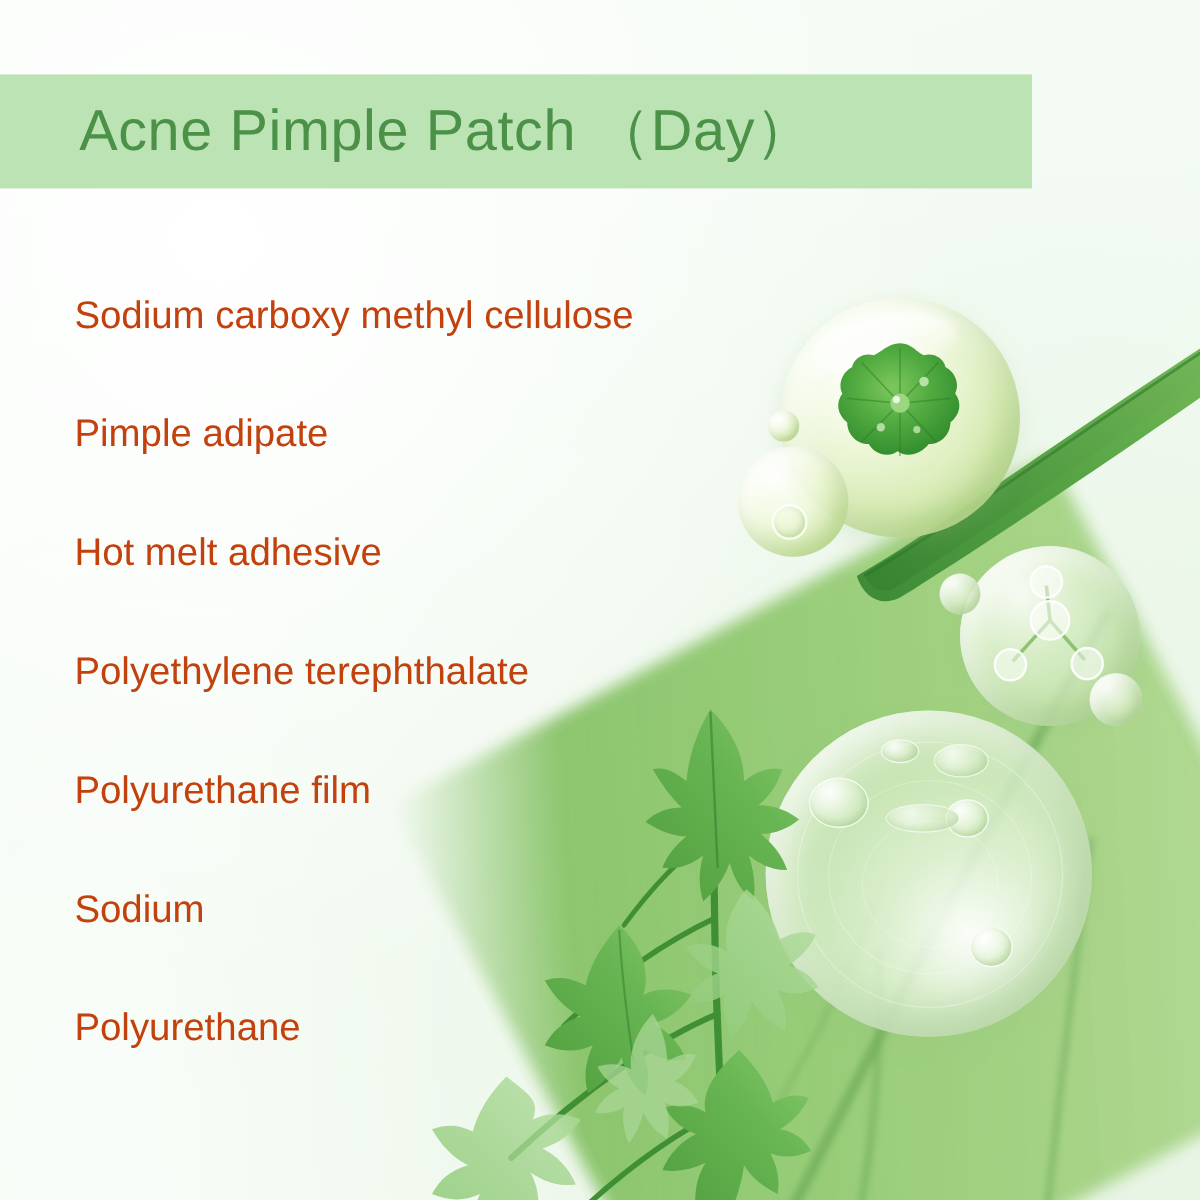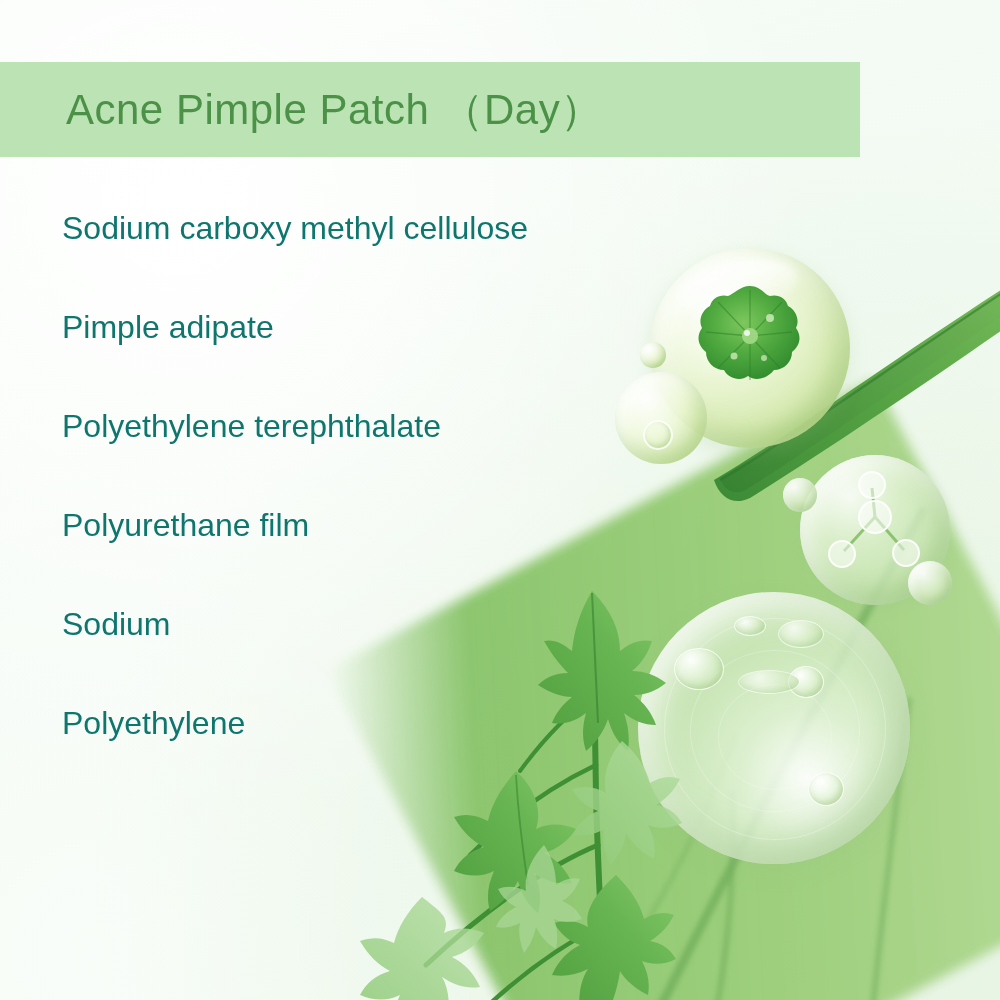--- a/index.html
+++ b/index.html
@@ -206,39 +206,40 @@
     background: #bce3b4;
   }
   .banner-title {
     position: absolute;
     left: 66px;
     top: 62px;
     width: 800px;
     height: 95px;
     display: flex;
     align-items: center;
-    font-size: 42px;
+    font-size: 48px;
     line-height: 1;
     color: #4b9147;
     letter-spacing: 0.5px;
     white-space: nowrap;
   }
   
   .ing-list {
     position: absolute;
     left: 62px;
     top: 212px;
     width: 620px;
   }
   .ing-item {
     height: 99px;
     display: flex;
+    align-items: center;
     font-size: 32px;
     line-height: 1;
-    color: #0f766e;
+    color: #c2410c;
     white-space: nowrap;
   }
 </style>
 </head>
 <body>
 
 <div id="poster">
 
   <div class="bg-base"></div>
 
@@ -421,26 +422,29 @@
   <div class="banner-title">Acne Pimple Patch （Day）</div>
 
   <div class="ing-list">
     <div class="ing-item">
       <span>Sodium carboxy methyl cellulose</span>
     </div>
     <div class="ing-item">
       <span>Pimple adipate</span>
     </div>
     <div class="ing-item">
+      <span>Hot melt adhesive</span>
+    </div>
+    <div class="ing-item">
       <span>Polyethylene terephthalate</span>
     </div>
     <div class="ing-item">
       <span>Polyurethane film</span>
     </div>
     <div class="ing-item">
       <span>Sodium</span>
     </div>
     <div class="ing-item">
-      <span>Polyethylene</span>
+      <span>Polyurethane</span>
     </div>
   </div>
 
 </div>
 
 </body></html>

